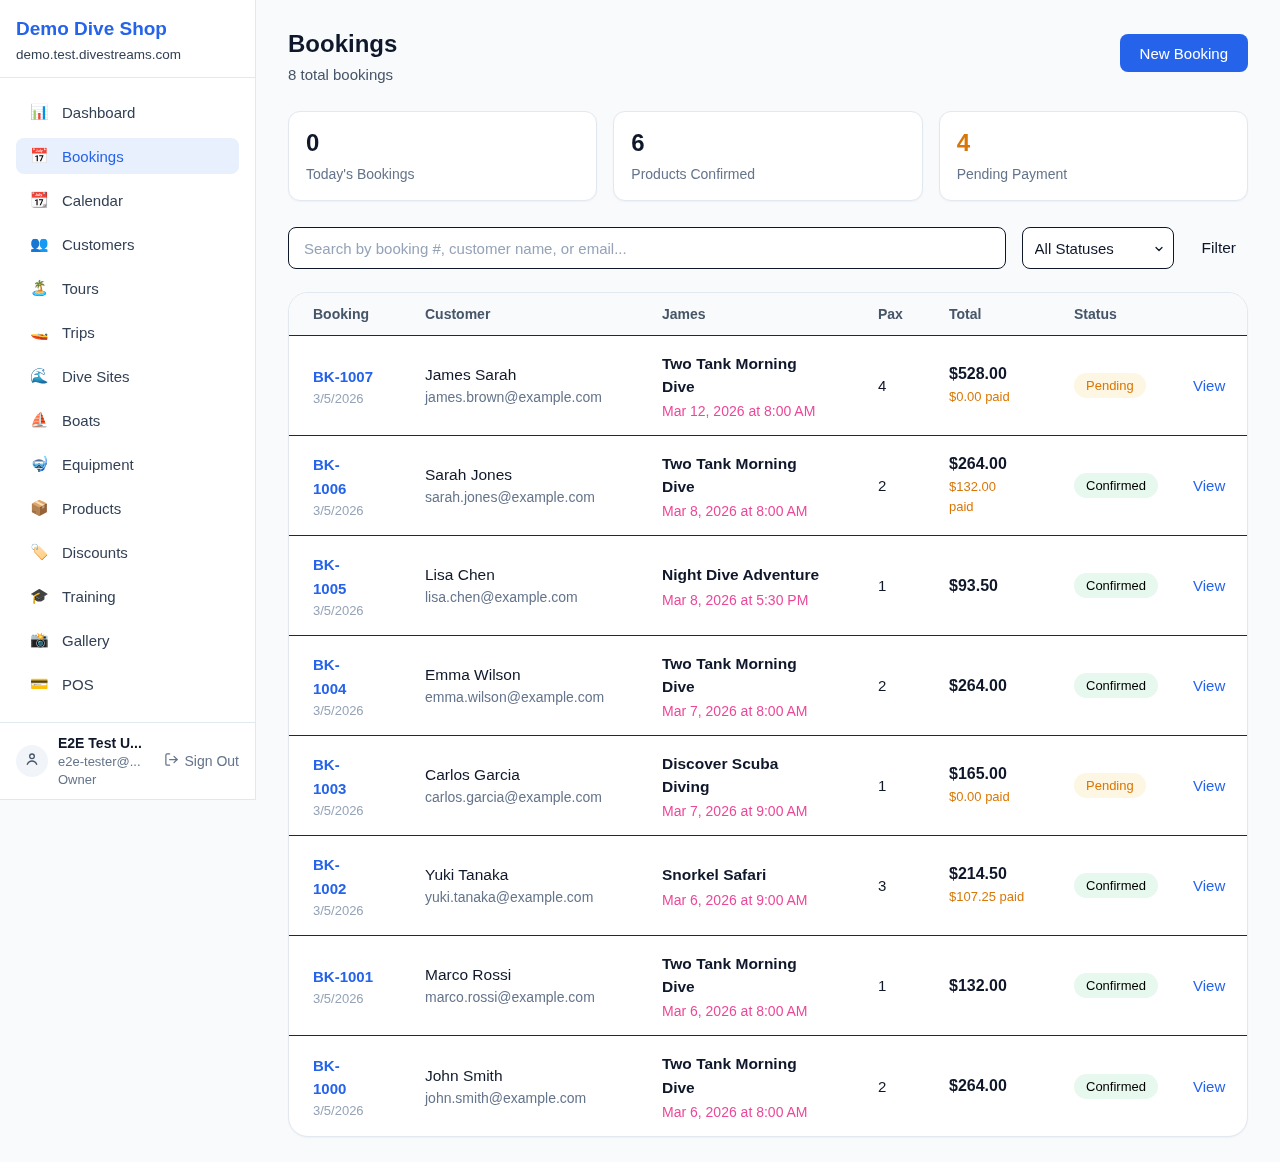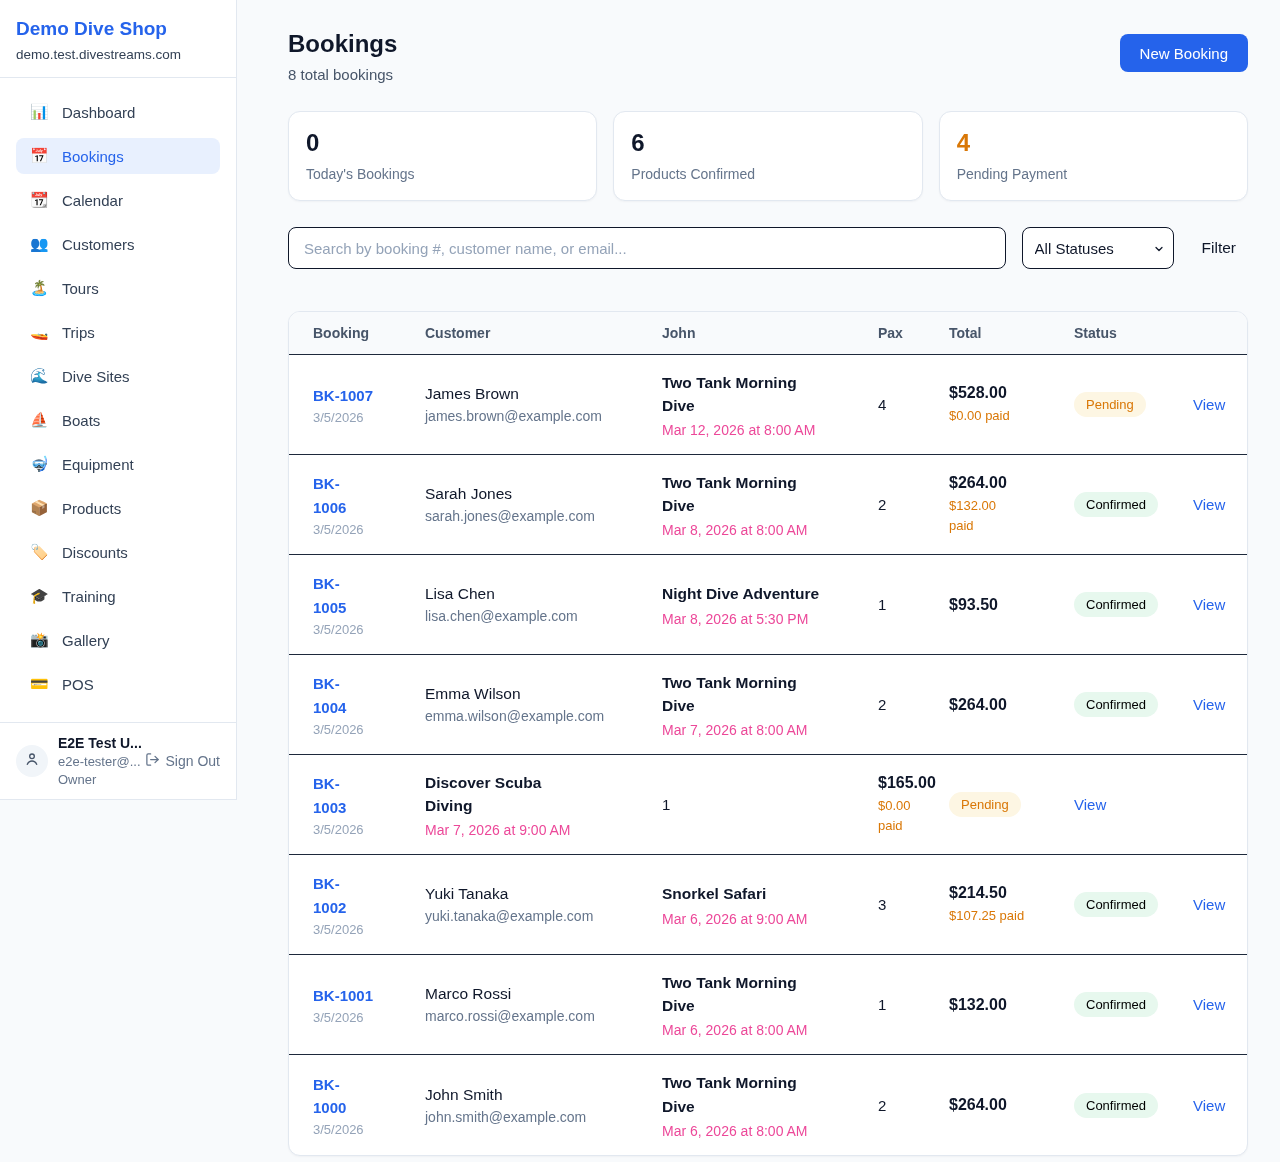--- a/index.html
+++ b/index.html
@@ -7,21 +7,21 @@
   body {
     font-family: "Liberation Sans", sans-serif;
     background: #f8fafc;
     color: #0f172a;
     overflow: hidden;
     position: relative;
   }
 
   
   .sidebar {
-    position: absolute; left:0; top:0; width:237px;
+    position: absolute; left:0; top:0; width:256px;
     background:#ffffff;
     border-right:1px solid #e2e8f0;
     border-bottom:1px solid #e2e8f0;
   }
   .logo-block { padding:18px 16px 15px; border-bottom:1px solid #e2e8f0; }
   .logo { color:#2563eb; font-size:19px; font-weight:bold; }
   .domain { font-size:13.5px; color:#334155; margin-top:7px; }
 
   .nav { padding:16px 16px 12px; }
   .nav-item {
@@ -85,22 +85,22 @@
     padding:0 28px 0 12px; cursor:pointer; outline:none;
   }
   .select-chevron { position:absolute; right:9px; top:14px; pointer-events:none; }
   .filter-btn {
     background:none; border:none; font-size:15.5px; color:#0f172a;
     font-family:inherit; cursor:pointer; padding:0 12px; flex:none;
   }
 
   
   .table-card {
-    margin-top:42px; background:#fff; border:1px solid #e2e8f0;
-    border-radius:12px; overflow:hidden; box-shadow:0 1px 2px rgba(15,23,42,.04);
+    margin-top:23px; background:#fff; border:1px solid #e2e8f0;
+    border-radius:20px; overflow:hidden; box-shadow:0 1px 2px rgba(15,23,42,.04);
   }
   .tgrid {
     display:grid;
     grid-template-columns:112px 237px 216px 71px 125px 119px auto;
     padding-left:24px;
     align-items:center;
   }
   .thead {
     height:43px; background:#f8fafc;
     border-bottom:1px solid #1e293b;
@@ -273,34 +273,34 @@
         </svg>
       </span>
     </div>
     <button class="filter-btn">Filter</button>
   </div>
 
   <div class="table-card">
     <div class="tgrid thead">
       <div class="tcell">Booking</div>
       <div class="tcell">Customer</div>
-      <div class="tcell">John</div>
+      <div class="tcell">James</div>
       <div class="tcell">Pax</div>
       <div class="tcell">Total</div>
       <div class="tcell">Status</div>
       <div class="tcell"></div>
     </div>
     <div>
     <div class="tgrid trow">
       <div class="tcell">
         <div class="bid">BK-1007</div>
         <div class="bdate">3/5/2026</div>
       </div>
       <div class="tcell">
-        <div class="cname">James Brown</div>
+        <div class="cname">James Sarah</div>
         <div class="cemail">james.brown@example.com</div>
       </div>
       <div class="tcell">
         <div class="tname">Two Tank Morning
 Dive</div>
         <div class="tdate">Mar 12, 2026 at 8:00 AM</div>
       </div>
       <div class="tcell pax">4</div>
       <div class="tcell">
         <div class="total">$528.00</div>
@@ -390,20 +390,24 @@
       <div class="tcell view">View</div>
     </div>
 
     <div class="tgrid trow">
       <div class="tcell">
         <div class="bid">BK-
 1003</div>
         <div class="bdate">3/5/2026</div>
       </div>
       <div class="tcell">
+        <div class="cname">Carlos Garcia</div>
+        <div class="cemail">carlos.garcia@example.com</div>
+      </div>
+      <div class="tcell">
         <div class="tname">Discover Scuba
 Diving</div>
         <div class="tdate">Mar 7, 2026 at 9:00 AM</div>
       </div>
       <div class="tcell pax">1</div>
       <div class="tcell">
         <div class="total">$165.00</div>
         <div class="paid">$0.00 paid</div>
       </div>
       <div class="tcell">

